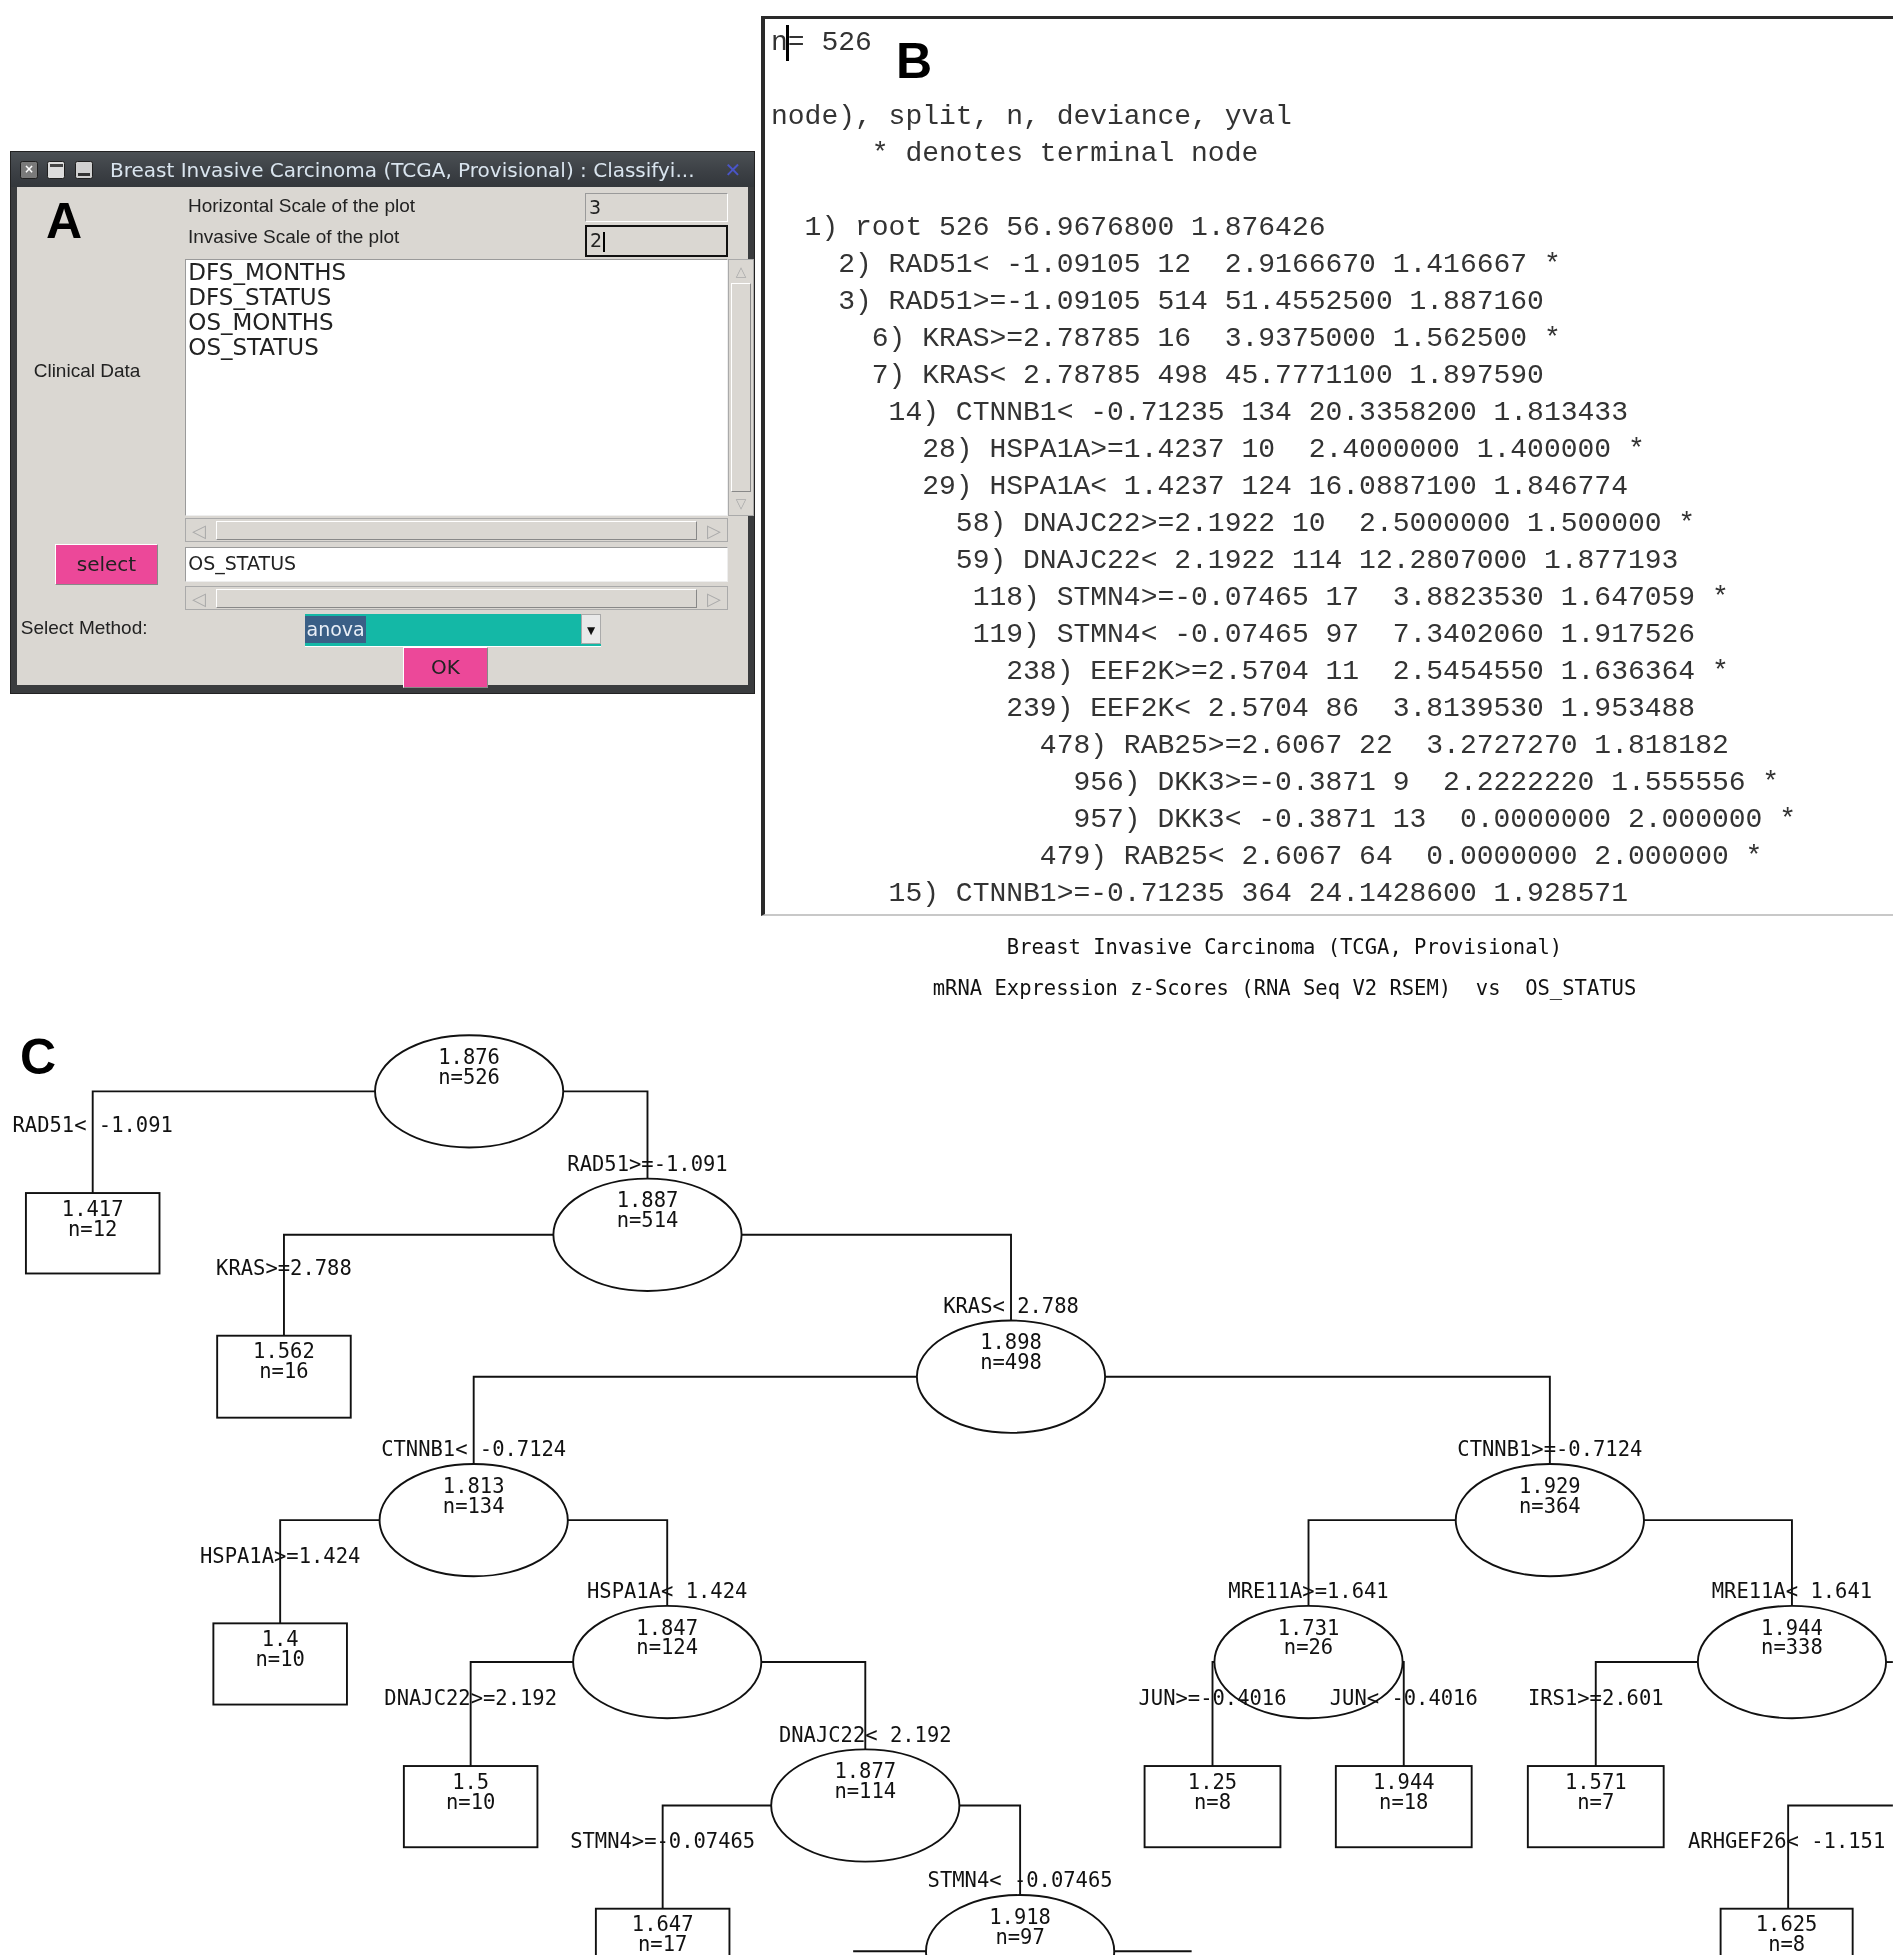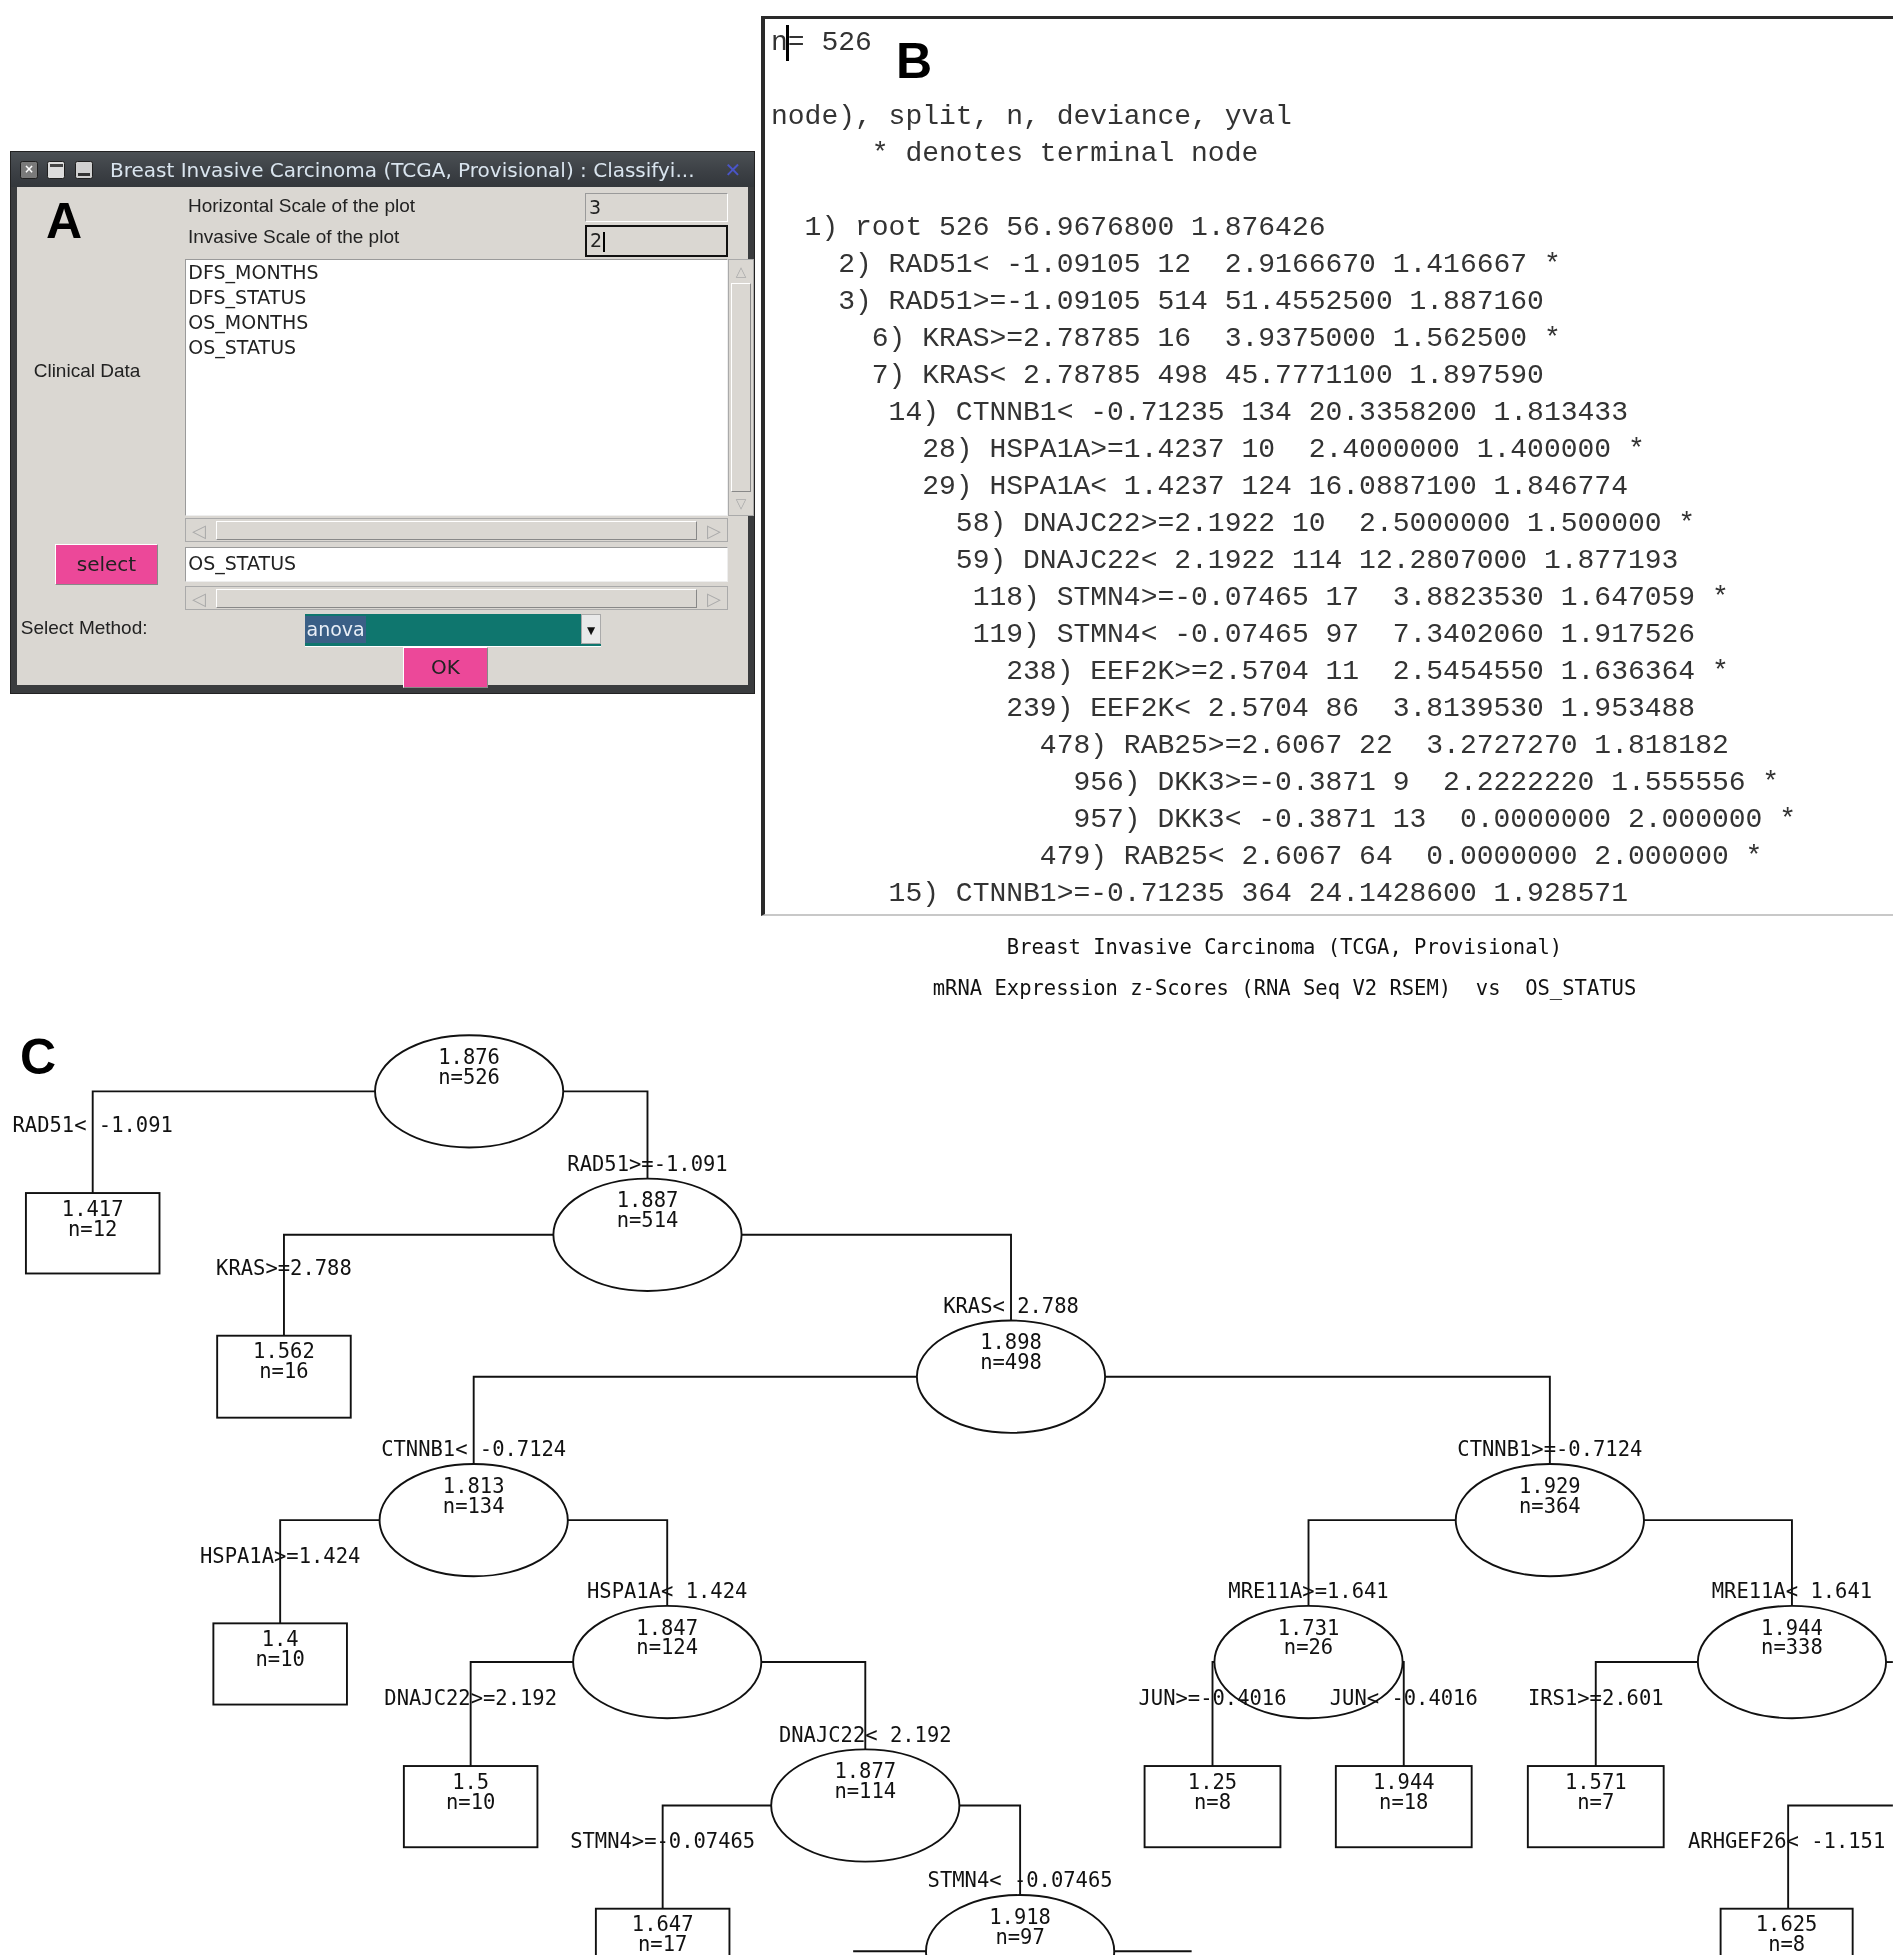--- a/index.html
+++ b/index.html
@@ -16,29 +16,29 @@
   #tb-max::before { content:""; position:absolute; left:1.5px; right:1.5px; top:2.3px; height:3px; background:#444; }
   #tb-min::after { content:""; position:absolute; left:2.3px; right:2.3px; bottom:2.3px; height:2.3px; background:#333; }
   #win-title { position:absolute; left:99px; top:6px; font-size:20px; color:#d9e4ee; white-space:nowrap; font-family:"DejaVu Sans", sans-serif; }
   #tb-app-icon { position:absolute; right:10.6px; top:7.6px; width:21px; height:21px; color:#4a55c8; font-size:20px; font-weight:bold; line-height:21px; text-align:center; }
   #client { position:absolute; left:6px; top:35px; right:6px; bottom:7.6px; background:#dad7d2; }
   .lbl { position:absolute; font-size:19px; color:#222; white-space:nowrap; font-family:Liberation Sans, sans-serif; }
   .field { position:absolute; background:#dad7d2; border:1.5px solid #fff; border-top-color:#9a9a9a; border-left-color:#9a9a9a; box-sizing:border-box; font-size:19px; padding-left:3px; color:#222; line-height:26px; }
   .field.active { border:2.3px solid #111; }
   .caret { display:inline-block; width:2.3px; height:20px; background:#000; vertical-align:middle; margin-left:0.8px; }
   #listbox { position:absolute; left:168px; top:72px; width:543px; height:257px; background:#fff; border:1.5px solid #9a9a9a; border-right-color:#eee; border-bottom-color:#eee; box-sizing:border-box; }
-  .list-item { font-size:19px; color:#222; line-height:25px; padding-left:2.3px; }
+  .list-item { font-size:23px; color:#222; line-height:25px; padding-left:2.3px; }
   .vscroll { position:absolute; left:711px; top:72px; width:26px; height:257px; background:#dad7d2; border:0.8px solid #aaa; box-sizing:border-box; }
   .vscroll .thumb { position:absolute; left:2.3px; right:2.3px; top:23px; bottom:23px; border:1.5px solid #fff; border-right-color:#888; border-bottom-color:#888; box-sizing:border-box; }
   .hscroll { position:absolute; height:24px; background:#dad7d2; border:0.8px solid #aaa; box-sizing:border-box; }
   .hscroll .thumb { position:absolute; left:30px; right:30px; top:1.5px; bottom:1.5px; border:1.5px solid #fff; border-right-color:#888; border-bottom-color:#888; box-sizing:border-box; }
   .arrow { position:absolute; width:26px; top:0; bottom:0; color:#aaa; font-size:18px; line-height:23px; text-align:center; }
   .btn { position:absolute; background:#ec4899; border:1.5px solid #fff; border-right-color:#888; border-bottom-color:#888; box-sizing:border-box; font-size:20px; color:#222; text-align:center; }
   #select-input { position:absolute; left:168px; top:360px; width:543px; height:35px; background:#fff; border:1.5px solid #9a9a9a; border-right-color:#eee; border-bottom-color:#eee; box-sizing:border-box; font-size:19px; color:#222; line-height:30px; padding-left:2.3px; }
-  #method-combo { position:absolute; left:288px; top:427px; width:296px; height:33px; background:#0f766e; border-bottom:1.5px solid #fff; box-sizing:border-box; }
+  #method-combo { position:absolute; left:288px; top:427px; width:296px; height:33px; background:#14b8a6; border-bottom:1.5px solid #fff; box-sizing:border-box; }
   #method-val { position:absolute; left:0; top:1.5px; background:#3a5f86; color:#e8eef6; font-size:19px; padding:0 1.5px; line-height:27px; }
   #method-drop { position:absolute; right:0; top:0; width:20px; height:30px; border:0.8px solid #aaa; background:#e9e9e9; box-sizing:border-box; font-size:10.6px; line-height:30px; text-align:center; color:#111; }
 
   
   #console { position:absolute; left:761px; top:16px; width:1133px; height:900px; background:#fff; border-left:4.6px solid #2a2a2a; border-top:3px solid #2a2a2a; border-bottom:2.3px solid #c8c8c8; box-sizing:border-box; overflow:hidden; }
   #console pre { margin:0; position:absolute; left:6px; top:4.6px; font-family:"Liberation Mono", monospace; font-size:28px; line-height:37px; color:#333; }
   #console-cursor { position:absolute; left:21px; top:6px; width:3px; height:36px; background:#000; }
 
   
   .plot-title { position:absolute; left:0; width:2569px; text-align:center; font-family:"DejaVu Sans Mono", monospace; font-size:20.5px; color:#111; white-space:pre; }

